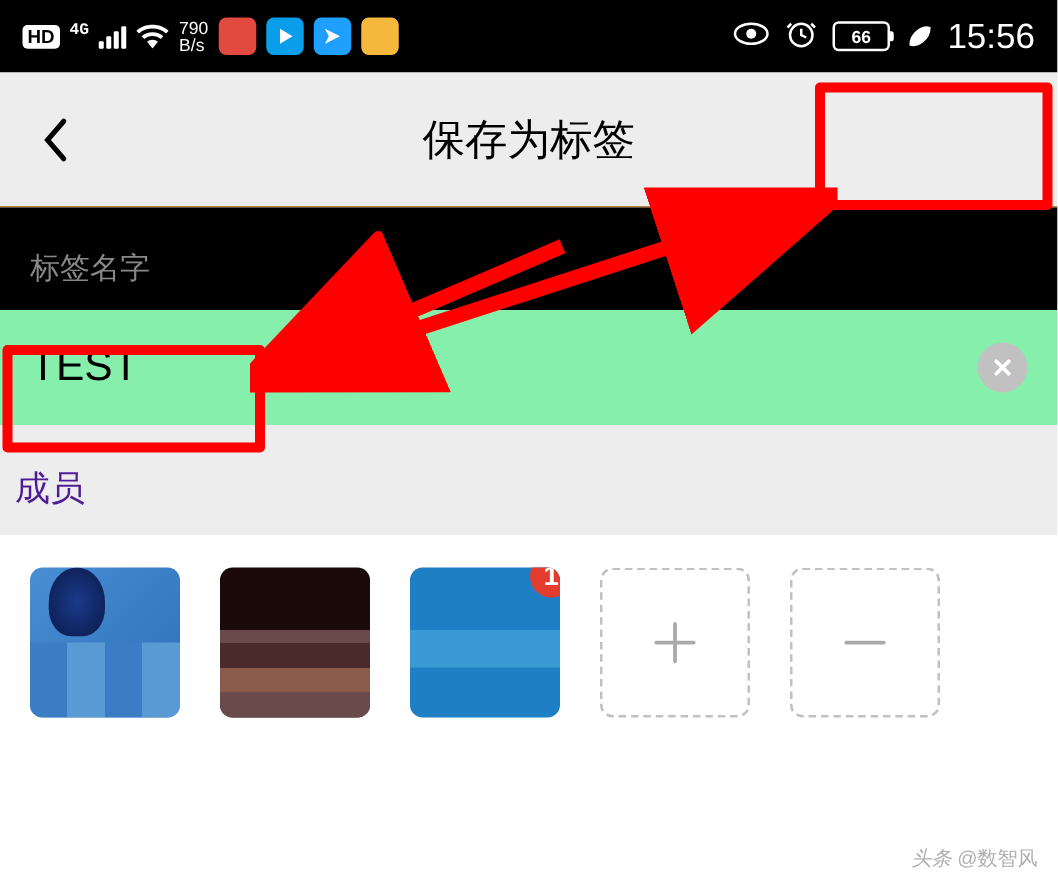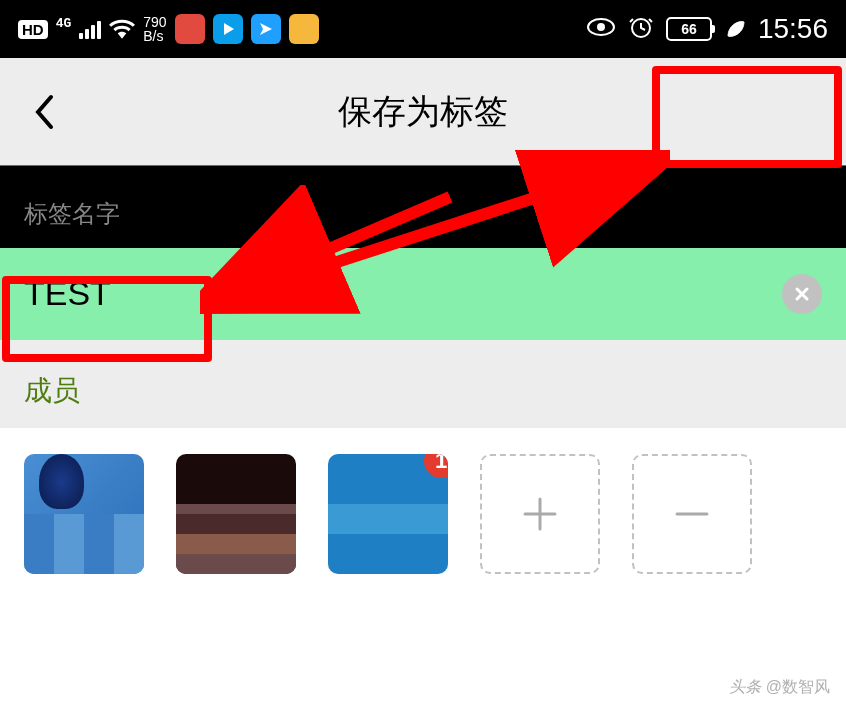--- a/index.html
+++ b/index.html
@@ -197,23 +197,23 @@
       top: 276px;
       width: 210px;
       height: 86px;
       border-radius: 4px;
       pointer-events: none;
     }
 
     
     .members-label {
       background: #ededed;
-      padding: 32px 24px 18px;
+      padding: 32px 12px 18px;
       font-size: 28px;
-      color: #4d7c0f;
+      color: #4c1d95;
     }
     .members-grid {
       background: #fff;
       padding: 26px 24px;
       display: flex;
       gap: 32px;
     }
     .avatar {
       width: 120px;
       height: 120px;

